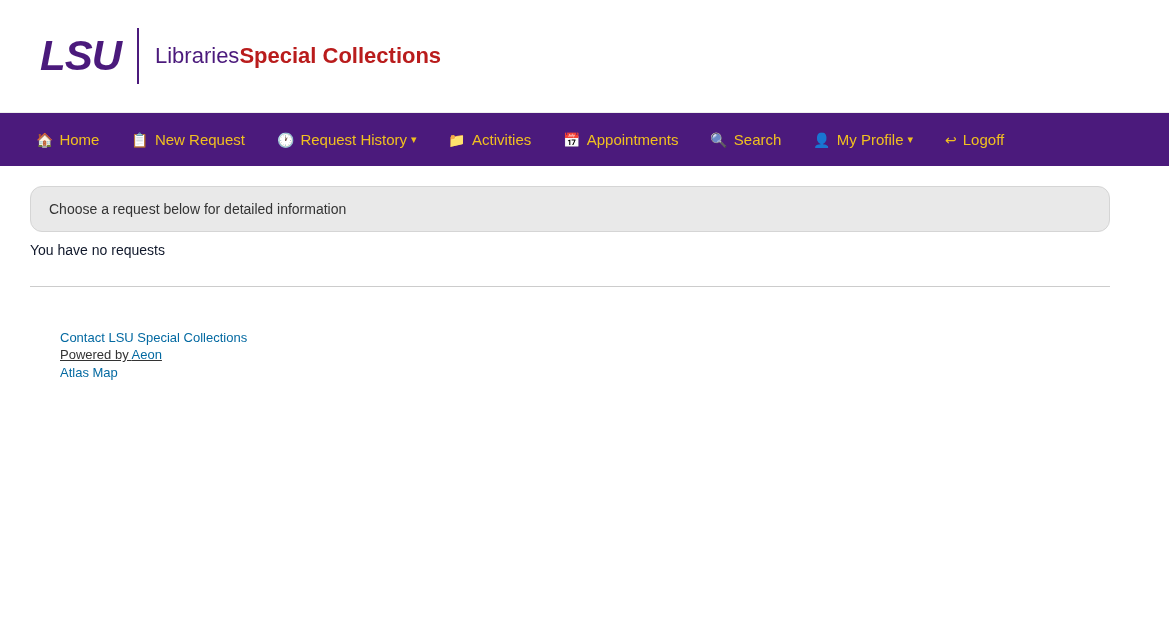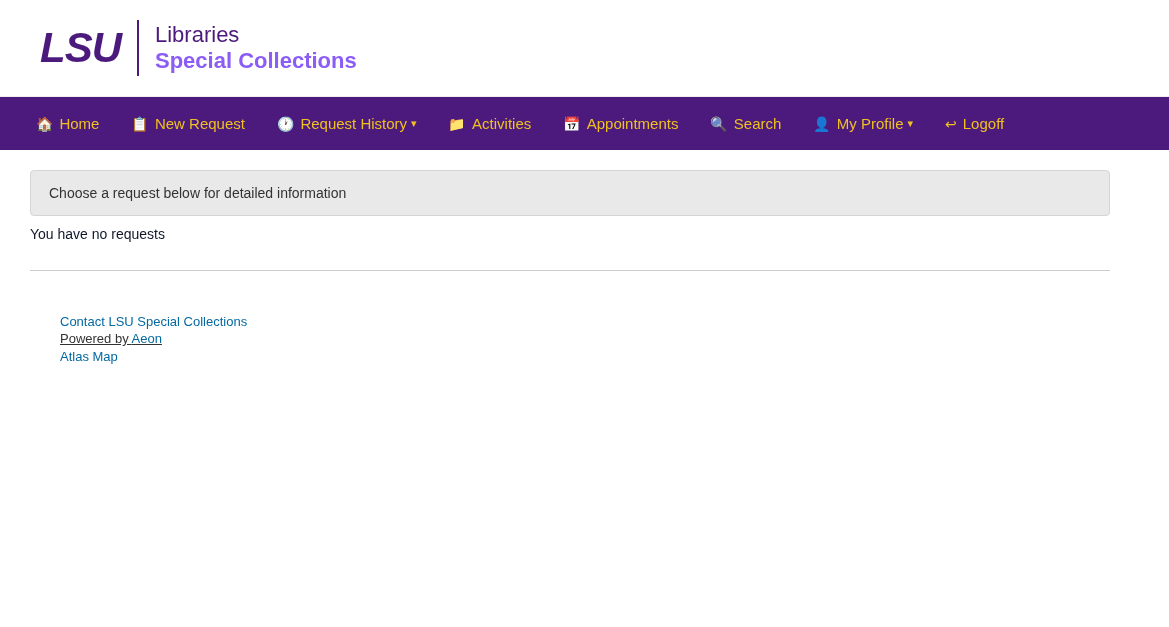--- a/index.html
+++ b/index.html
@@ -1,21 +1,21 @@
 <!DOCTYPE html>
 <html><head>
   <meta charset="utf-8">
   <style>
     * { margin: 0; padding: 0; box-sizing: border-box; }
     body { font-family: Arial, sans-serif; background: #fff; color: #333; font-size: 14px; }
 
     
     .header {
       background: #fff;
-      padding: 20px 40px;
+      padding: 28px 40px;
       border-bottom: 1px solid #eee;
     }
     .logo-container {
       display: flex;
       align-items: center;
     }
     .logo-lsu {
       font-size: 42px;
       font-weight: 900;
       color: #4b1a7c;
@@ -24,30 +24,29 @@
       margin-right: 16px;
     }
     .logo-divider {
       width: 2px;
       height: 56px;
       background: #4b1a7c;
       margin-right: 16px;
     }
     .logo-text {
       display: flex;
-      flex-direction: column;
     }
     .logo-text-top {
       font-size: 22px;
       color: #4b1a7c;
       font-weight: normal;
     }
     .logo-text-bottom {
       font-size: 22px;
-      color: #8b5cf6;
+      color: #b91c1c;
       font-weight: bold;
     }
 
     
     .navbar {
       background: #4b1a7c;
       padding: 0 20px;
       display: flex;
       align-items: center;
     }
@@ -72,21 +71,21 @@
 
     
     .main-content {
       padding: 20px 30px;
       max-width: 1140px;
     }
 
     .info-box {
       background: #e9e9e9;
       border: 1px solid #d5d5d5;
-      border-radius: 4px;
+      border-radius: 12px;
       padding: 14px 18px;
       margin-bottom: 10px;
       color: #333;
       font-size: 14px;
     }
 
     .section-title {
       font-size: 26px;
       color: #4b1a7c;
       margin: 24px 0 10px 0;

